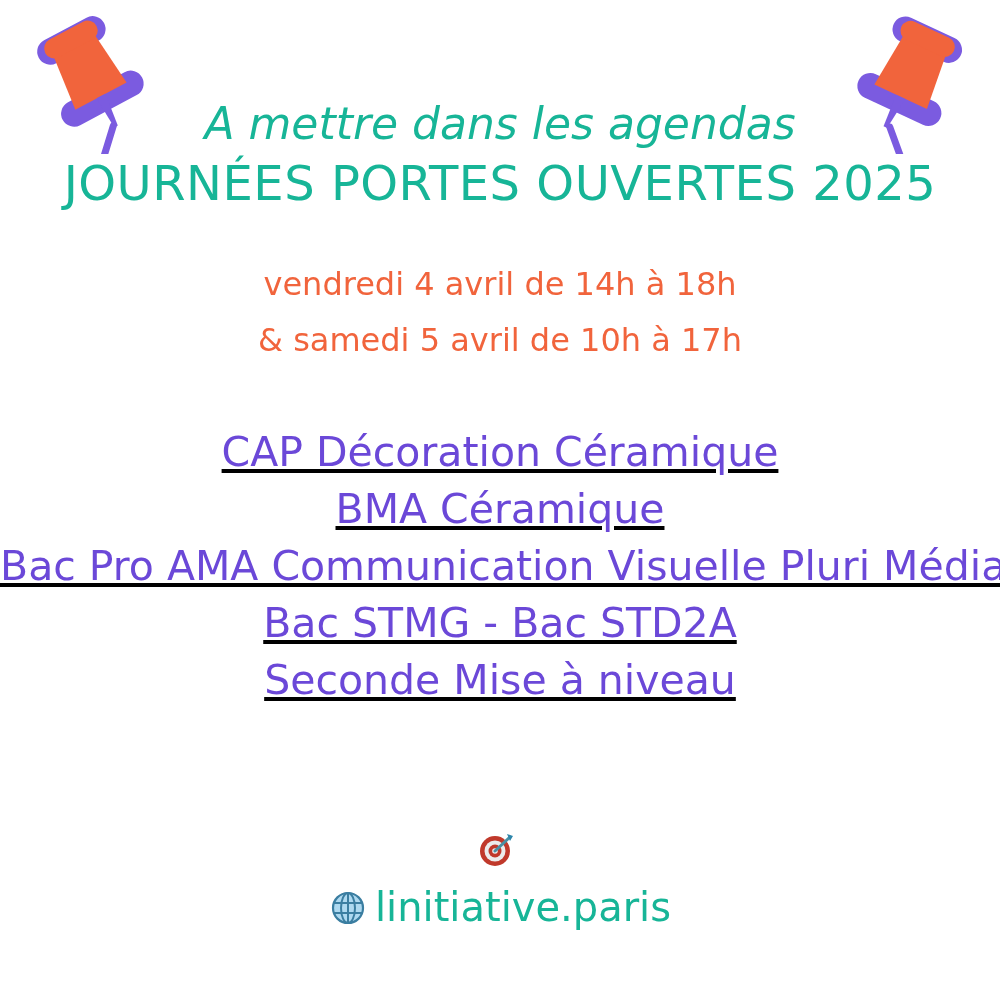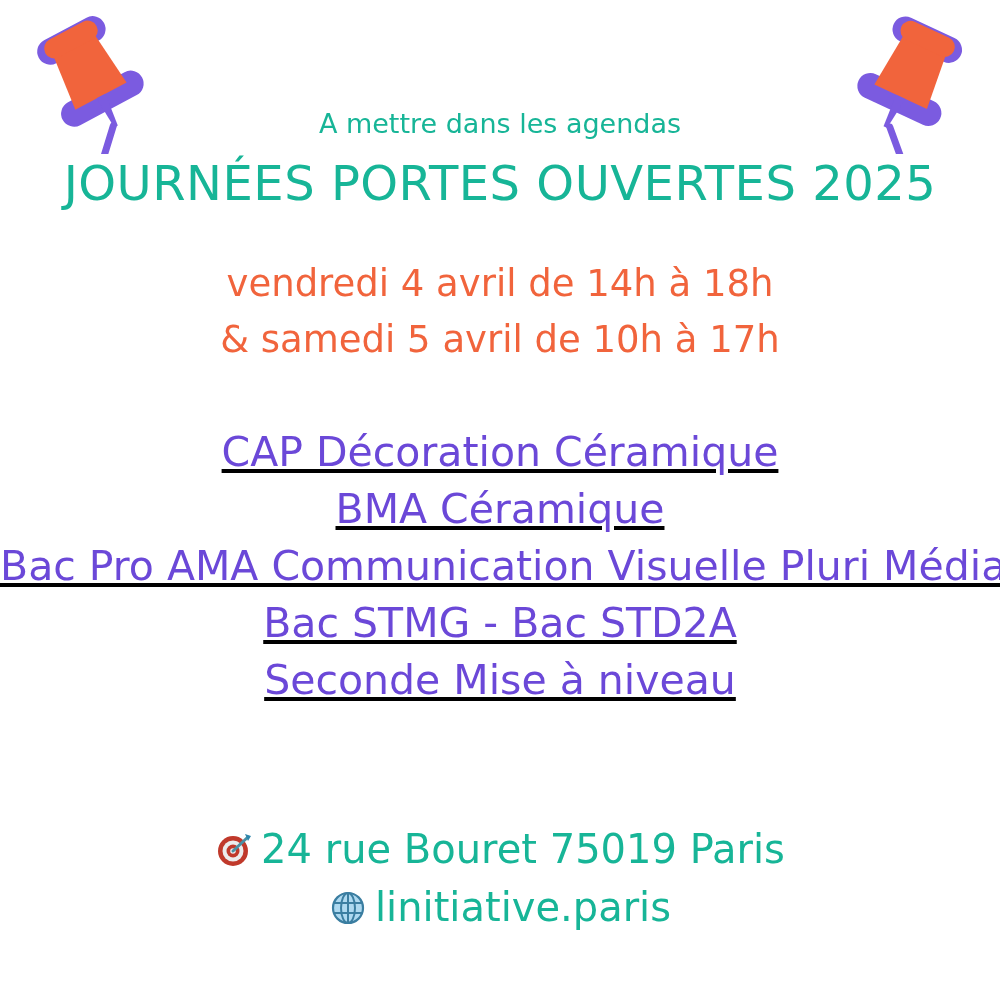--- a/index.html
+++ b/index.html
@@ -41,34 +41,35 @@
 
   .line {
     display: block;
     white-space: nowrap;
   }
 
   .teal-head {
     color: #17B597;
   }
   .head-1 {
-    font-size: 27px;
+    font-size: 44px;
     line-height: 60px;
     font-weight: 400;
+    font-style: italic;
   }
   .head-2 {
     font-size: 48px;
     line-height: 58px;
     font-weight: 400;
     letter-spacing: 0.5px;
   }
 
   .dates {
     color: #F1643C;
-    font-size: 37px;
+    font-size: 32px;
     line-height: 56px;
     font-weight: 400;
   }
 
   .courses {
     color: #6B48D8;
     font-size: 41px;
     line-height: 57px;
     font-weight: 400;
   }
@@ -135,21 +136,21 @@
 
   <div class="block" style="top: 820px;">
     <span class="line contact">
       <svg class="emoji-svg" width="38" height="38" viewBox="0 0 38 38" aria-hidden="true">
         <circle cx="18" cy="20" r="15" fill="#C0392B"></circle>
         <circle cx="18" cy="20" r="10.5" fill="#ECECEC"></circle>
         <circle cx="18" cy="20" r="6.5" fill="#C0392B"></circle>
         <circle cx="18" cy="20" r="2.8" fill="#ECECEC"></circle>
         <path d="M18 20 L33 6" stroke="#4A90A4" stroke-width="3" stroke-linecap="round"></path>
         <path d="M30 3 L36 5 L33 10 Z" fill="#2E86AB"></path>
-      </svg><span>24 rue Bouret 75019 Paris</span>
+      </svg>
     </span>
     <span class="line contact">
       <svg class="emoji-svg" width="38" height="38" viewBox="0 0 38 38" aria-hidden="true">
         <circle cx="19" cy="19" r="15" fill="#AED9F0" stroke="#3B7EA1" stroke-width="2.2"></circle>
         <ellipse cx="19" cy="19" rx="7" ry="15" fill="none" stroke="#3B7EA1" stroke-width="2"></ellipse>
         <path d="M4.5 14 H33.5 M4.5 24 H33.5 M19 4 V34" stroke="#3B7EA1" stroke-width="2" fill="none"></path>
       </svg><span>linitiative.paris</span>
     </span>
   </div>
 

